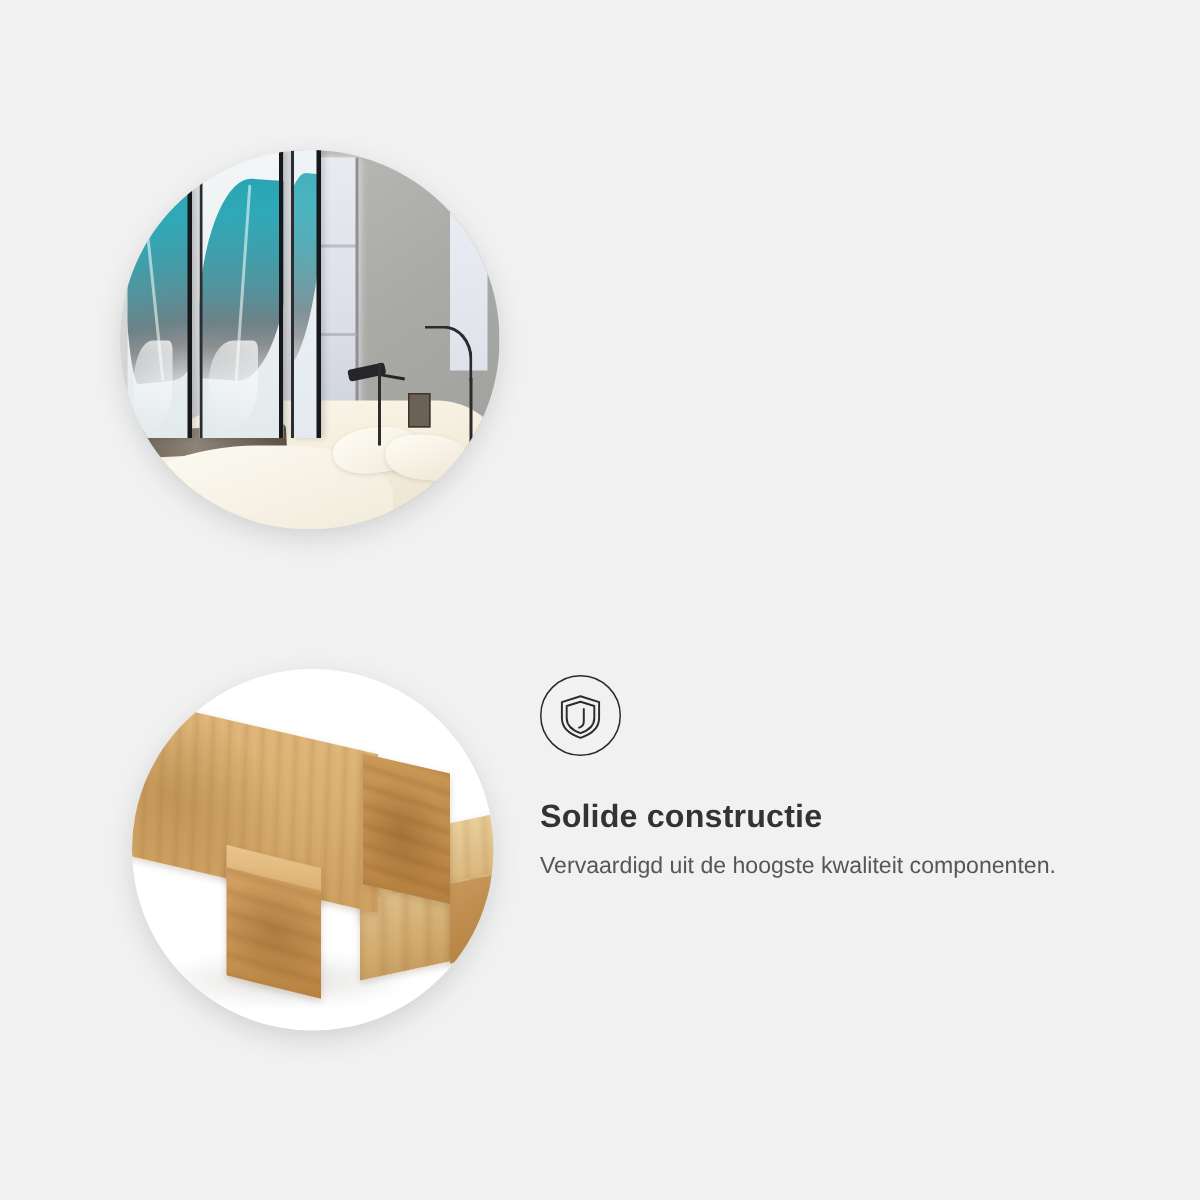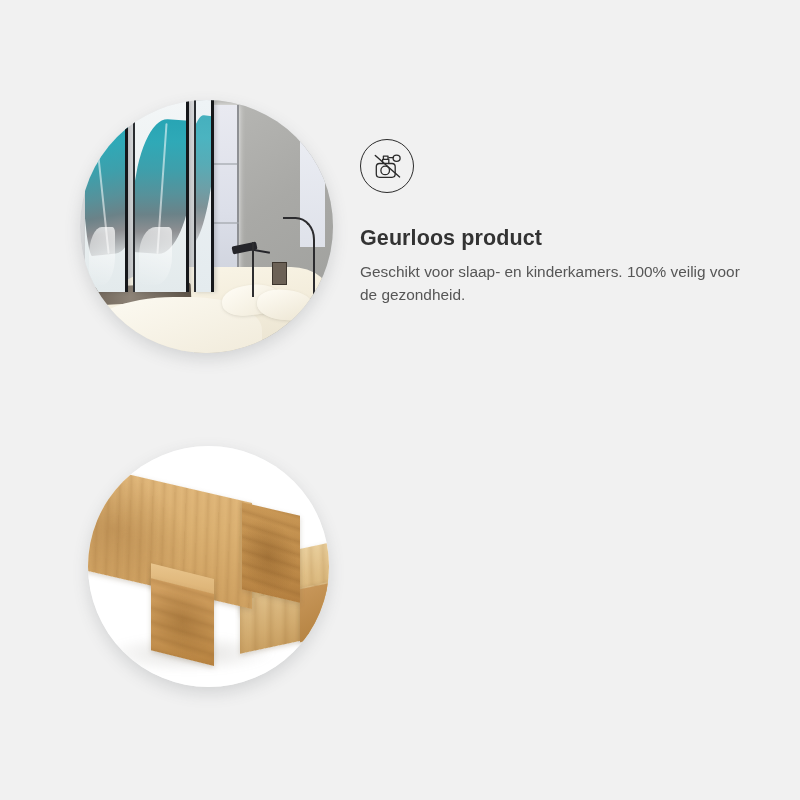--- a/index.html
+++ b/index.html
@@ -467,56 +467,48 @@
         </div>
         <div class="panel" id="panel-3">
           <span class="feather" id="feather-c"></span>
           <span class="panel-edge"></span>
           <span class="panel-edge-l"></span>
         </div>
       </div>
     </div>
   </div>
 
-  <div class="feature-text" id="text-0">
-    <span class="icon-badge">
-      <svg width="52" height="52" viewBox="0 0 52 52" aria-hidden="true">
-        <g fill="none" stroke="#2b2b2b" stroke-width="1.3" stroke-linejoin="round" stroke-linecap="round">
-
-          <path d="M18.5 23.5 h12.5 a3.2 3.2 0 0 1 3.2 3.2 v7.4 a3.2 3.2 0 0 1 -3.2 3.2 h-12.5 a3.2 3.2 0 0 1 -3.2 -3.2 v-7.4 a3.2 3.2 0 0 1 3.2 -3.2 z"></path>
-
-          <path d="M21.6 23.4 v-4.1 h6.2 v4.1"></path>
-
-          <path d="M22.4 19.2 v-3.1 h4.6 v3.1"></path>
-
-          <path d="M27.9 17.6 h4.6"></path>
-
-          <ellipse cx="35.6" cy="18.3" rx="3.5" ry="3.1"></ellipse>
-
-          <circle cx="24.2" cy="30.4" r="4.3"></circle>
-
-          <path d="M14.3 15.4 L38.6 36.9" stroke-width="1.4"></path>
-        </g>
-      </svg>
-    </span>
-    <h2 class="feature-title" id="title-0">Geurloos product</h2>
-    <p class="feature-desc">Geschikt voor slaap- en kinderkamers. 100% veilig voor de gezondheid.</p>
-  </div>
 </section>
 
 <section class="feature-block" id="block-1">
 
   <div class="photo-circle" id="photo-1">
     <div class="photo-inner">
       <div class="wood-scene">
         <div class="wood-shadow"></div>
         <div class="beam" id="beam-right"></div>
         <div class="beam" id="beam-right-face"></div>
         <div class="beam" id="beam-right-end"></div>
         <div class="beam" id="beam-big"></div>
         <div class="beam" id="beam-big-face"></div>
         <div class="beam" id="beam-front-top"></div>
         <div class="beam" id="beam-front"></div>
       </div>
     </div>
   </div>
 
+  <div class="feature-text" id="text-1">
+    <span class="icon-badge">
+      <svg width="52" height="52" viewBox="0 0 52 52" aria-hidden="true">
+        <g fill="none" stroke="#2b2b2b" stroke-width="1.3" stroke-linejoin="round" stroke-linecap="round">
+
+          <path d="M26 13.2 L38.4 17.1 v10.6 c0 6.6 -5.4 10.9 -12.4 13.2 c-7 -2.3 -12.4 -6.6 -12.4 -13.2 V17.1 z"></path>
+
+          <path d="M26 16.8 L35.2 19.7 v8 c0 5 -4 8.3 -9.2 10.1 c-5.2 -1.8 -9.2 -5.1 -9.2 -10.1 v-8 z"></path>
+
+          <path d="M28.2 21.6 v8.4 c0 2.4 -1.4 3.6 -3.1 4.1"></path>
+        </g>
+      </svg>
+    </span>
+    <h2 class="feature-title" id="title-1">Solide constructie</h2>
+    <p class="feature-desc">Vervaardigd uit de hoogste kwaliteit componenten.</p>
+  </div>
 </section>
 
 </body></html>

